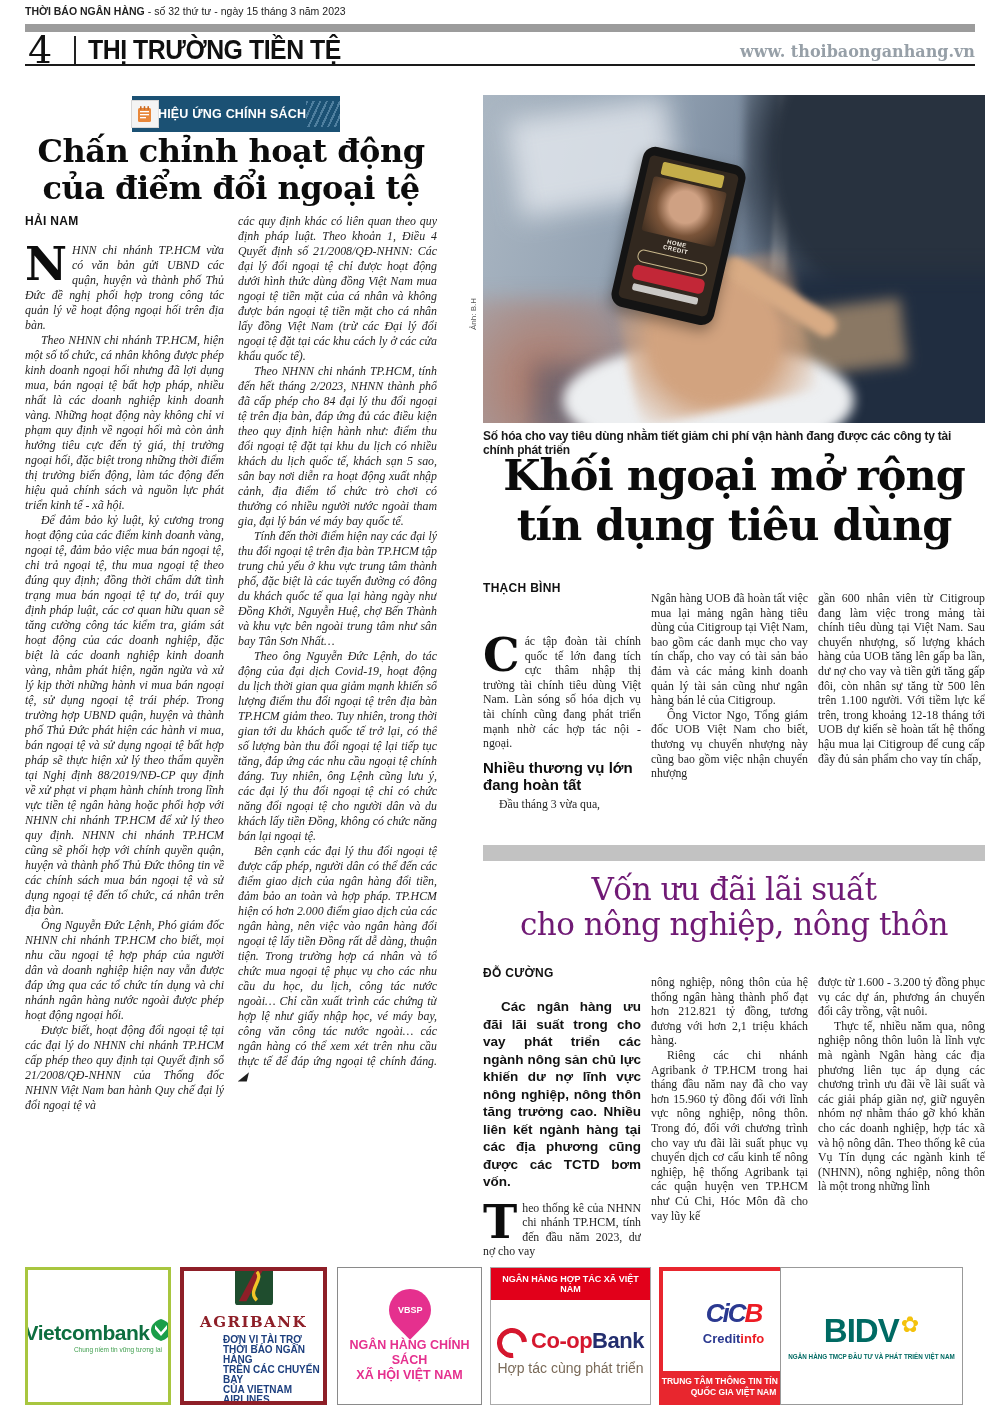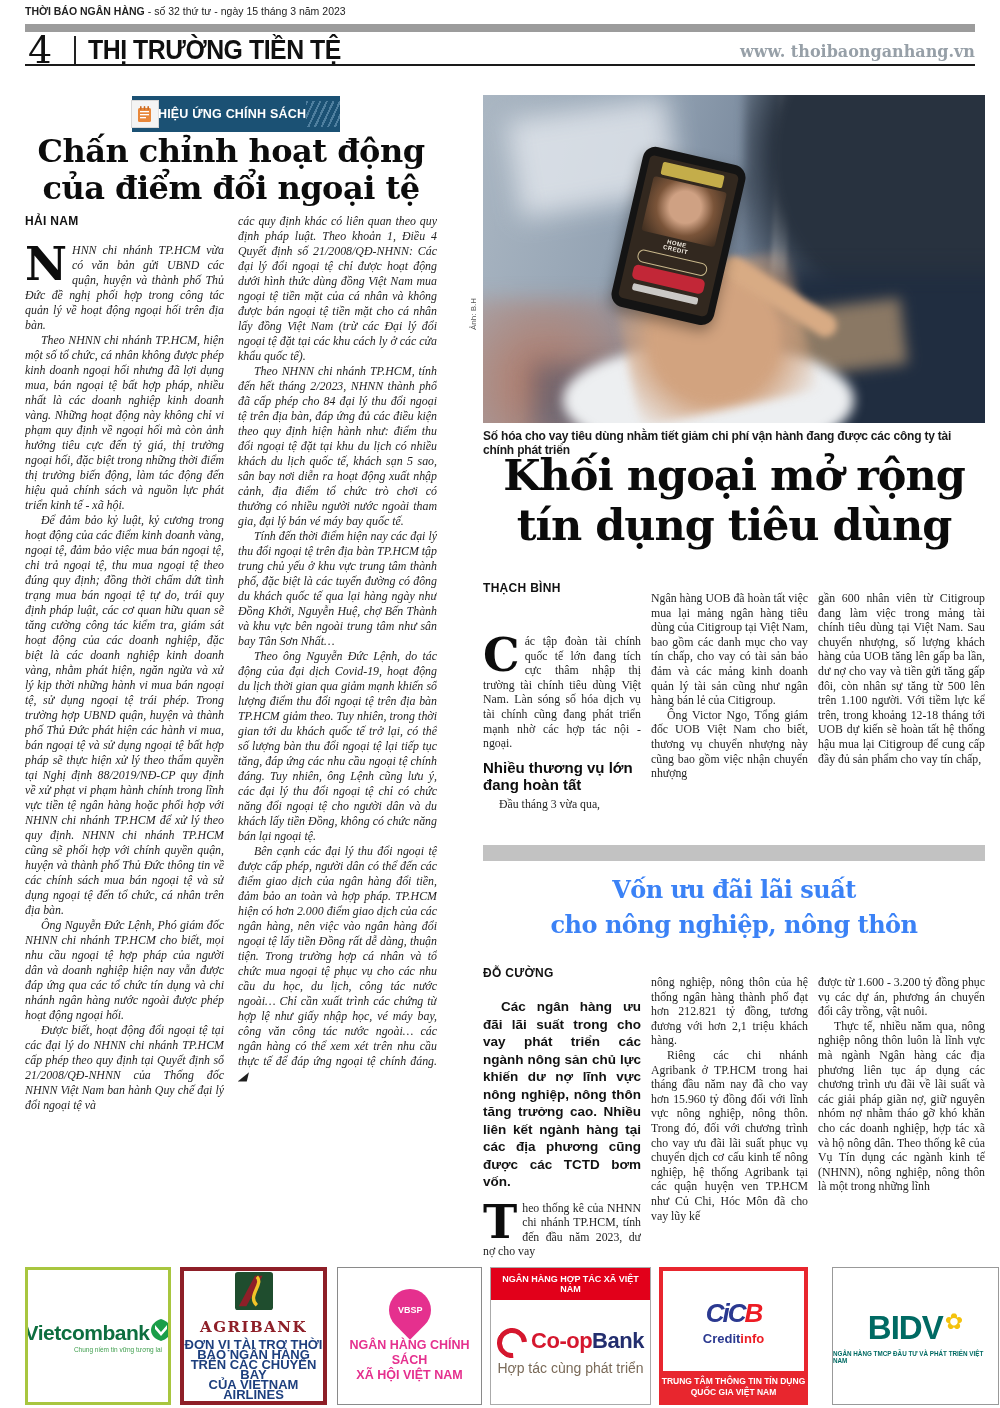--- a/index.html
+++ b/index.html
@@ -64,56 +64,56 @@
   .uob-title { position:absolute; left:483px; top:450px; width:502px; text-align:center; font-family:"DejaVu Serif",serif; font-weight:bold; font-size:43px; line-height:50px; color:#0b0b0b; letter-spacing:-1px; }
   .uob-author { left:483px; top:581px; }
   .r-col { font-size:11.8px; line-height:14.6px; }
   .uob-col1 { left:483px; top:634px; width:158px; height:204px; }
   .uob-col2 { left:651px; top:591px; width:157px; height:247px; }
   .uob-col3 { left:818px; top:591px; width:167px; height:247px; }
   .subhead { font-family:"Liberation Sans",sans-serif; font-weight:bold; font-style:normal; font-size:15px; line-height:17px; color:#0d0d0d; margin:8px 0 4px 0; text-align:left; }
 
   
   .sep-bar { position:absolute; left:483px; top:845px; width:502px; height:16px; background:#c2c2c2; }
-  .agri-title { position:absolute; left:483px; top:872px; width:502px; text-align:center; font-family:"DejaVu Serif",serif; font-weight:bold; font-size:24px; line-height:35px; color:#3b82f6; letter-spacing:-0.5px; }
+  .agri-title { position:absolute; left:483px; top:872px; width:502px; text-align:center; font-family:"DejaVu Serif",serif; font-weight:normal; font-size:31px; line-height:35px; color:#701a75; letter-spacing:-0.5px; }
   .agri-author { left:483px; top:966px; }
   .agri-col1 { left:483px; top:998px; width:158px; height:262px; }
   .agri-col2 { left:651px; top:975px; width:157px; height:285px; }
   .agri-col3 { left:818px; top:975px; width:167px; height:285px; }
   .bold-intro { font-family:"Liberation Sans",sans-serif; font-weight:bold; font-size:13.5px; line-height:17.5px; color:#121212; text-align:justify; margin:0 0 10px 0; text-indent:18px; }
 
   
   .ad { position:absolute; top:1267px; height:138px; background:#fff; box-sizing:border-box; display:flex; flex-direction:column; align-items:center; justify-content:center; overflow:hidden; }
   .ad-vcb { left:25px; width:146px; border:3px solid #a8c63f; }
   .vcb-row { display:flex; align-items:flex-end; }
   .vcb-name { font-family:"Liberation Sans",sans-serif; font-weight:bold; font-size:21px; color:#0d6e3f; letter-spacing:-0.5px; }
   .vcb-tagline { font-family:"Liberation Sans",sans-serif; font-size:6.5px; color:#3f9e4d; margin-top:1px; align-self:flex-end; margin-right:6px; }
   .ad-agri { left:180px; width:147px; border:4px solid #8e1f28; }
   .agri-name { font-family:"DejaVu Serif",serif; font-weight:bold; font-size:15px; color:#8e1f28; letter-spacing:1.5px; margin-top:4px; }
-  .agri-lines { font-family:"Liberation Sans",sans-serif; font-weight:bold; font-size:13px; line-height:10px; color:#1d3f7e; text-align:center; margin-top:4px; }
+  .agri-lines { font-family:"Liberation Sans",sans-serif; font-weight:bold; font-size:10px; line-height:10px; color:#1d3f7e; margin-top:4px;margin-left:39px; }
   .ad-vbsp { left:337px; width:145px; border:1px solid #8a8a8a; }
   .vbsp-drop { width:42px; height:42px; background:#e5308e; border-radius:50% 50% 50% 0; transform:rotate(-45deg); display:flex; align-items:center; justify-content:center; margin-bottom:7px; }
   .vbsp-drop span { transform:rotate(45deg); color:#fff; font-family:"Liberation Sans",sans-serif; font-weight:bold; font-size:9px; }
   .vbsp-name { font-family:"Liberation Sans",sans-serif; font-weight:bold; font-size:12.5px; line-height:15px; color:#e5308e; text-align:center; }
   .ad-coop { left:490px; width:161px; border:1px solid #aaa; justify-content:flex-start; }
   .coop-header { width:100%; background:#e2001a; color:#fff; font-family:"Liberation Sans",sans-serif; font-weight:bold; font-size:9px; text-align:center; padding:6px 0; }
   .coop-body { flex:1; display:flex; flex-direction:column; align-items:center; justify-content:center; }
   .coop-row { display:flex; align-items:flex-start; }
   .coop-c { width:20px; height:20px; border:5px solid #d5172e; border-radius:50%; border-right-color:transparent; transform:rotate(40deg); margin-right:4px; }
   .coop-co { font-family:"Liberation Sans",sans-serif; font-weight:bold; font-size:22px; color:#d5172e; letter-spacing:-0.5px; }
   .coop-bank { font-family:"Liberation Sans",sans-serif; font-weight:bold; font-size:22px; color:#232e6e; letter-spacing:-0.5px; }
   .coop-tag { font-family:"Liberation Sans",sans-serif; font-size:14px; color:#7a6a58; margin-top:2px; }
   .ad-cic { left:659px; width:149px; background:#e8262e; justify-content:flex-start; }
   .cic-white { width:calc(100% - 8px); margin:4px 4px 0 4px; background:#fff; flex:1; display:flex; flex-direction:column; align-items:center; justify-content:center; }
   .cic-logo { font-family:"Liberation Sans",sans-serif; font-weight:bold; font-size:26px; line-height:32px; letter-spacing:-2px; }
   .cic-logo .blue { color:#2b3990; font-style:italic; }
   .cic-logo .red { color:#ed1c24; font-style:italic; }
   .cic-sub { font-family:"Liberation Sans",sans-serif; font-weight:bold; font-size:13px; margin-top:2px; }
   .cic-footer { font-family:"Liberation Sans",sans-serif; font-weight:bold; font-size:8.5px; line-height:11px; color:#fff; text-align:center; padding:5px 0 7px 0; }
-  .ad-bidv { left:832px; width:167px; border:1px solid #999; }
+  .ad-bidv { left:780px; width:183px; border:1px solid #999; }
   .bidv-row { display:flex; align-items:flex-start; }
   .bidv-name { font-family:"Liberation Sans",sans-serif; font-weight:bold; font-size:33px; color:#006a63; letter-spacing:-1px; }
   .bidv-flower { font-size:22px; color:#f4c20d; margin-left:2px; }
   .bidv-sub { font-family:"Liberation Sans",sans-serif; font-weight:bold; font-size:6.3px; color:#006a63; margin-top:3px; }
 </style>
 </head>
 <body>
 
 <div class="page">
 

